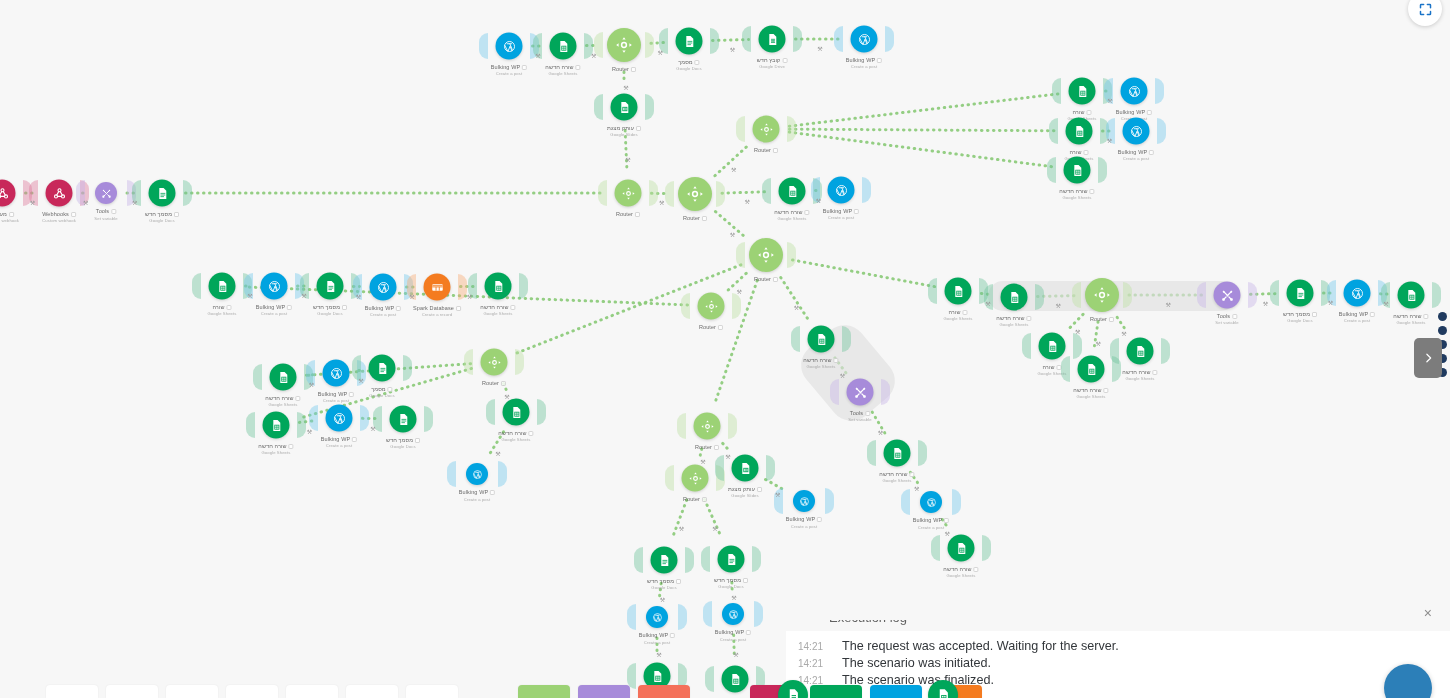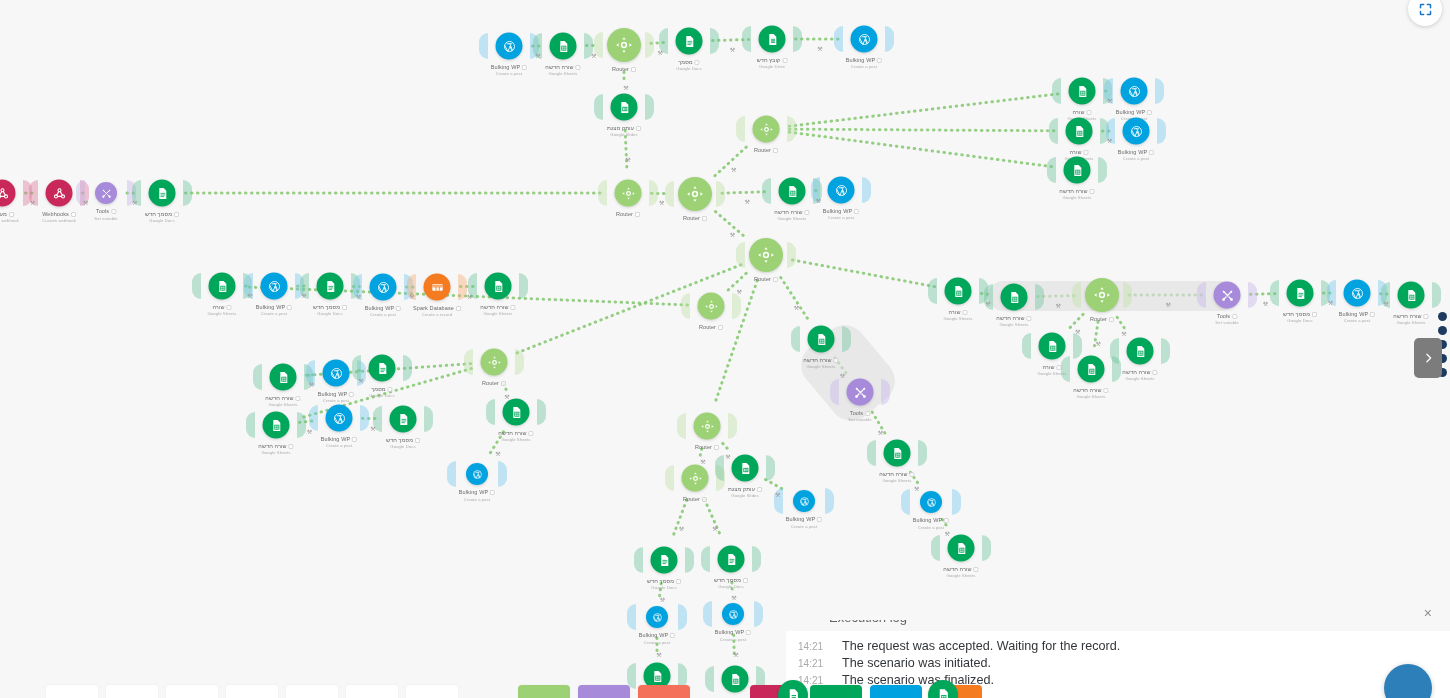--- a/index.html
+++ b/index.html
@@ -1063,21 +1063,21 @@
   </div>
 
   <div id="logpanel">
     <div id="logclose">×</div>
     <div id="logtitleclip">
       <span>Execution log</span>
     </div>
     <div id="logbody">
         <div class="logrow">
           <span class="t">14:21</span>
-          <span>The request was accepted. Waiting for the record.</span>
+          <span>The request was accepted. Waiting for the server.</span>
         </div>
         <div class="logrow">
           <span class="t">14:21</span>
           <span>The scenario was initiated.</span>
         </div>
         <div class="logrow">
           <span class="t">14:21</span>
           <span>The scenario was finalized.</span>
         </div>
       </div>

